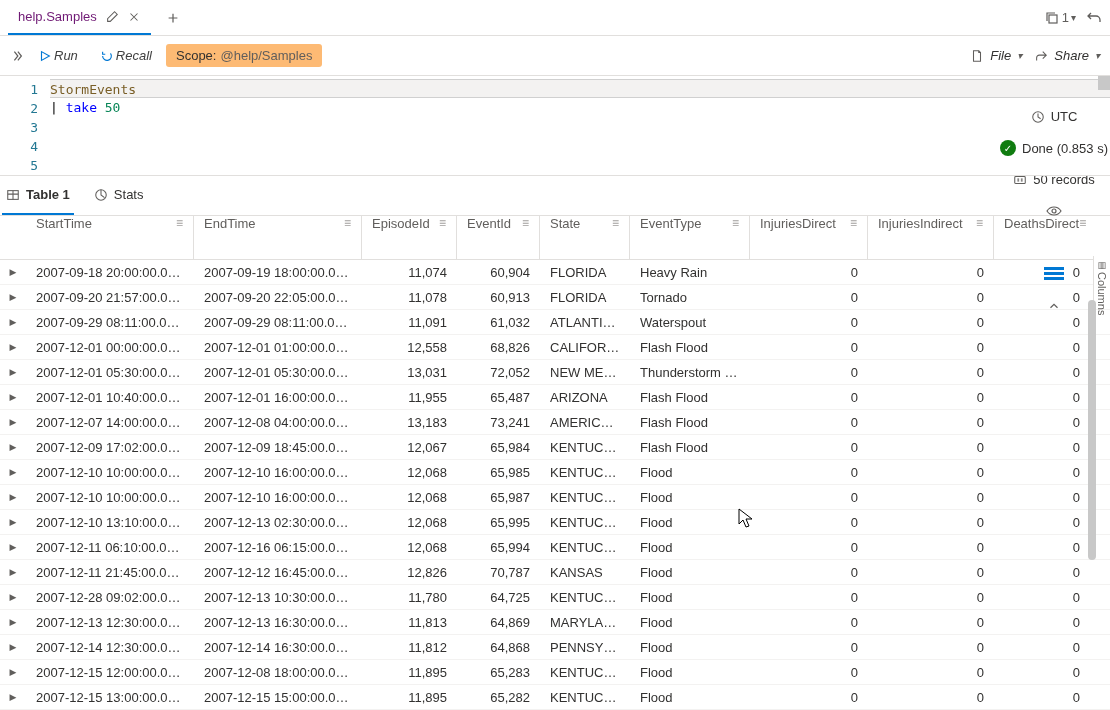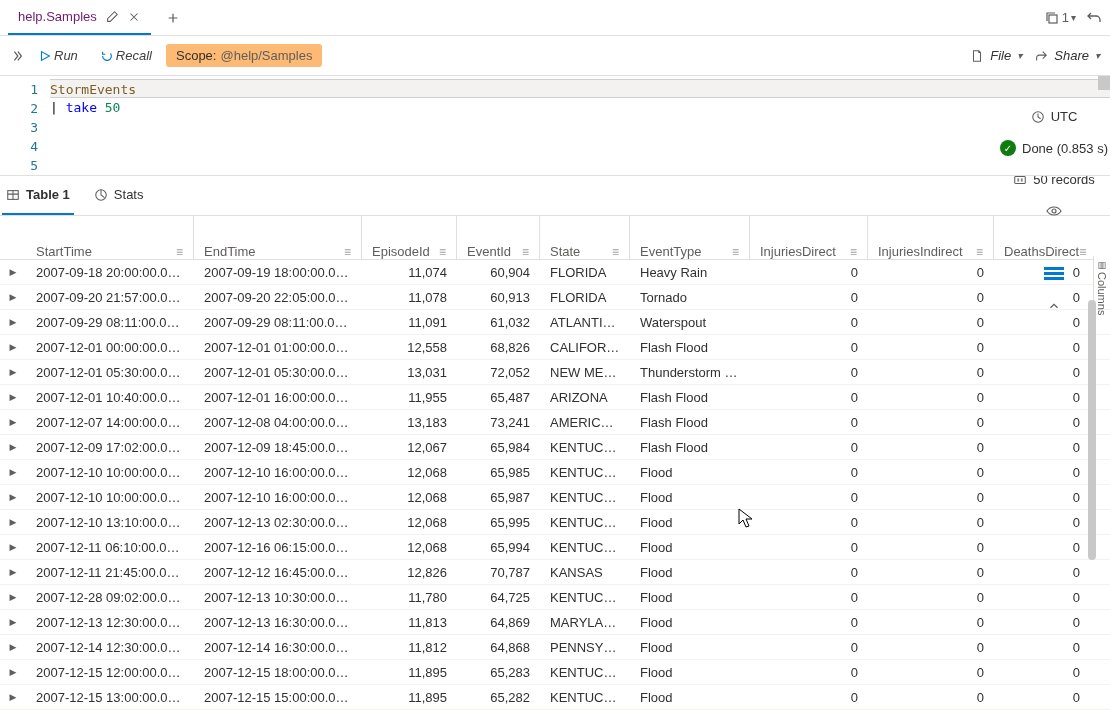--- a/index.html
+++ b/index.html
@@ -48,21 +48,21 @@
 .rh-item { display: flex; align-items: center; gap: 6px; color: #323130; cursor: pointer; }
 .done-dot { width: 16px; height: 16px; border-radius: 50%; background: #107c10; display: flex; align-items: center; justify-content: center; color: #fff; font-size: 10px; }
 .square-btn { width: 20px; height: 16px; cursor: pointer; }
 .square-btn.blue { background: #0078d4; }
 .square-btn.bars { display: flex; flex-direction: column; gap: 2px; }
 .square-btn.bars span { height: 3px; background: #0078d4; }
 
 
 .table-wrap { overflow: hidden; position: relative; }
 .thead { display: flex; height: 44px; border-bottom: 1px solid #e1dfdd; align-items: center; background: #fff; }
-.th { display: flex; align-items: flex-end; justify-content: space-between; padding: 0 10px; color: #605e5c; border-right: 1px solid #e1dfdd; height: 100%; font-size: 13px; }
+.th { display: flex; align-items: flex-start; justify-content: space-between; padding: 0 10px; color: #605e5c; border-right: 1px solid #e1dfdd; height: 100%; font-size: 13px; }
 .th .menu-icon { color: #a19f9d; font-size: 12px; cursor: pointer; }
 .col-expand { width: 26px; border-right: none; }
 .col-start { width: 168px; }
 .col-end { width: 168px; }
 .col-ep { width: 95px; }
 .col-ev { width: 83px; }
 .col-state { width: 90px; }
 .col-type { width: 120px; }
 .col-injd { width: 118px; }
 .col-inji { width: 126px; }
@@ -493,21 +493,21 @@
         <div class="td num col-ev">64,868</div>
         <div class="td col-state">PENNSYL...</div>
         <div class="td col-type">Flood</div>
         <div class="td num col-injd">0</div>
         <div class="td num col-inji">0</div>
         <div class="td num col-dd">0</div>
       </div>
       <div class="tr">
         <div class="td expand col-expand">▶</div>
         <div class="td col-start">2007-12-15 12:00:00.0000</div>
-        <div class="td col-end">2007-12-15 18:00:00.0000</div>
+        <div class="td col-end">2007-12-08 18:00:00.0000</div>
         <div class="td num col-ep">11,895</div>
         <div class="td num col-ev">65,283</div>
         <div class="td col-state">KENTUCKY</div>
         <div class="td col-type">Flood</div>
         <div class="td num col-injd">0</div>
         <div class="td num col-inji">0</div>
         <div class="td num col-dd">0</div>
       </div>
       <div class="tr">
         <div class="td expand col-expand">▶</div>

